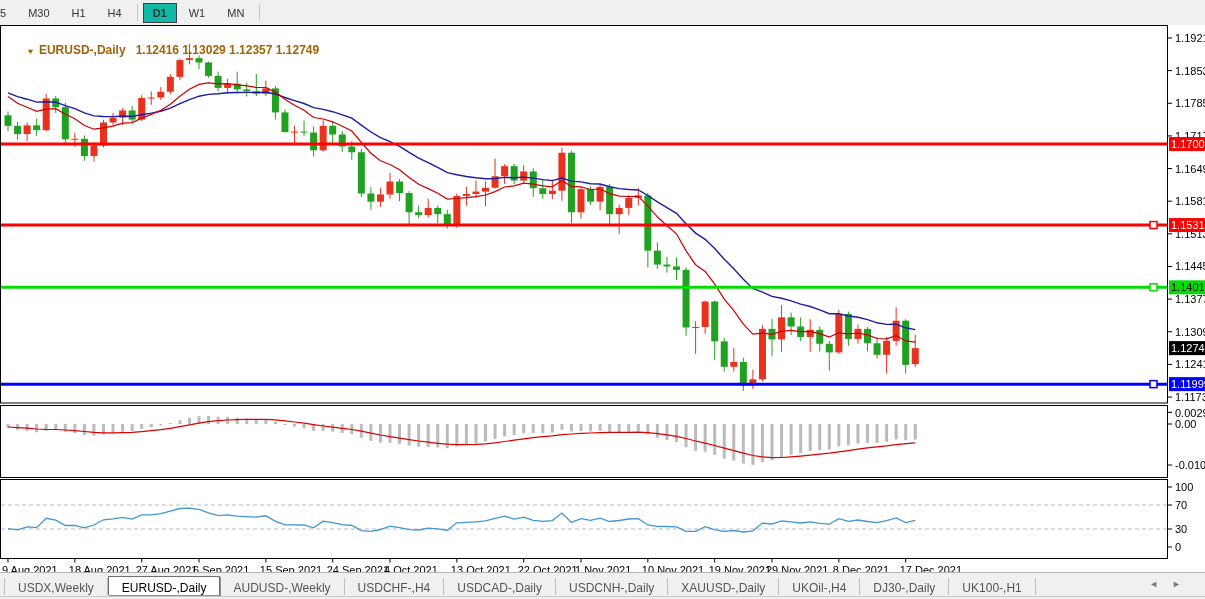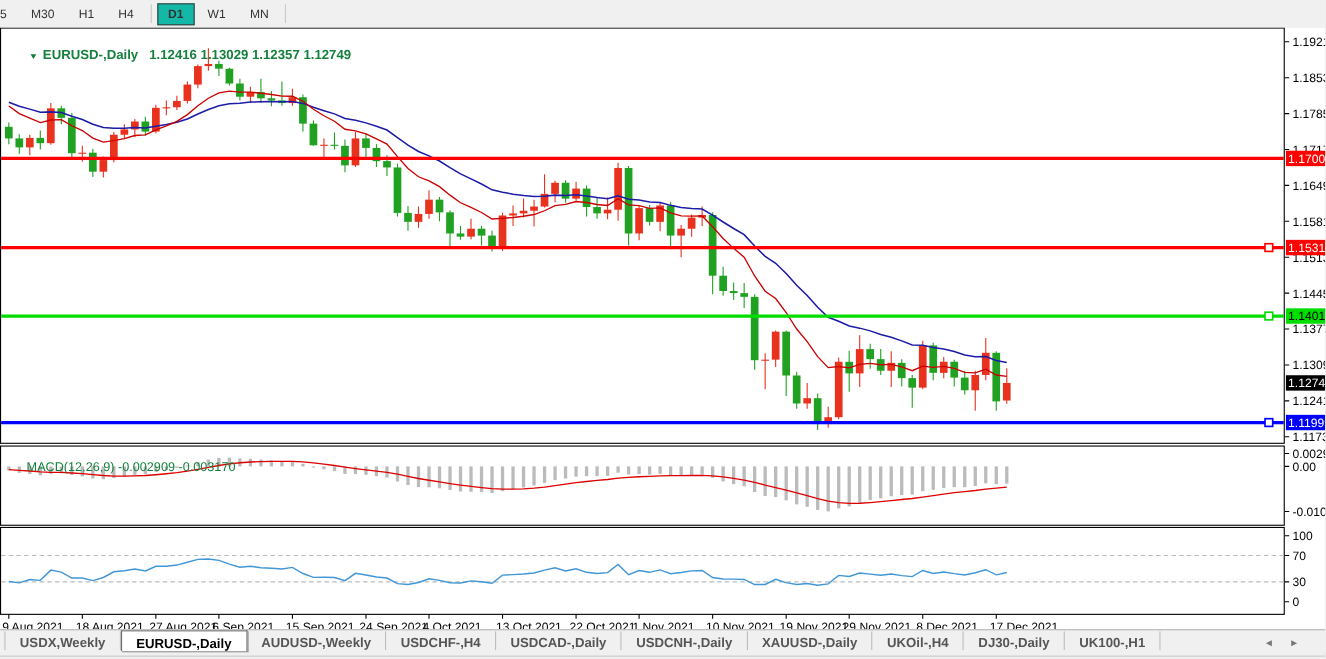--- a/index.html
+++ b/index.html
@@ -9,31 +9,31 @@
   .toolbar{position:absolute;left:0;top:0;width:1205px;height:25px;background:#f0f0f0;
            border-bottom:1px solid #d8d8d8;display:flex;align-items:center;overflow:hidden;}
   .tf-btn{font-size:11px;color:#333;padding:3px 9px;margin:0 1px;border:1px solid transparent;
           cursor:default;white-space:nowrap;}
   .tf-btn.clipped{margin-left:-10px;}
   .tf-btn.active{background:#14b8a6;border:1px solid #404040;font-weight:bold;}
   .tf-sep{width:1px;height:17px;background:#c8c8c8;margin:0 4px;}
   
   .chart-window{position:absolute;left:0;top:25px;width:1205px;height:547px;background:#ffffff;}
   .chart-window svg{position:absolute;left:0;top:0;}
-  .overlay-label{position:absolute;font-size:12px;color:#15803d;white-space:pre;z-index:3;}
+  .overlay-label{position:absolute;font-size:12px;color:#a16207;white-space:pre;z-index:3;}
   .chart-title{left:6px;top:4px;font-weight:600;}
   .chart-title .vals{font-weight:600;margin-left:10px;}
   .dd-icon{font-size:9px;margin-right:4px;display:inline-block;transform:scaleY(.85);}
   .ind-title{font-size:11.5px;font-weight:400;}
   .macd-title{left:5px;top:382px;}
   .rsi-title{left:5px;top:456px;}
   
   .tabbar{position:absolute;left:0;top:572px;width:1205px;height:27px;background:#f0f0f0;
           border-top:1px solid #b5b5b5;}
-  .tabs{position:absolute;left:4px;top:1px;height:21px;display:flex;align-items:flex-start;font-weight:bold;}
+  .tabs{position:absolute;left:4px;top:1px;height:21px;display:flex;align-items:flex-end;}
   .tab{font-size:12px;color:#555;padding:3px 13px 0 13px;border-right:1px solid #bdbdbd;
        white-space:nowrap;cursor:default;}
   .tab:first-child{border-left:1px solid #bdbdbd;}
   .tab.active{background:#ffffff;color:#000;border:1px solid #707070;border-bottom:none;
               margin-top:-1px;padding-top:4px;box-shadow:1px 1px 0 #909090;}
   .tab-strip{position:absolute;left:0;top:23px;width:1205px;height:1px;background:#c9c9c9;}
   .tab-arrows{position:absolute;right:10px;top:6px;font-size:9px;color:#777;letter-spacing:14px;}
   .tab-arrows span{cursor:default;}
 </style>
 </head>
@@ -436,23 +436,20 @@
         <rect x="1169" y="352.1279999999995" width="36" height="14" fill="#0000FF"></rect>
         <text x="1171" y="363.1279999999995" font-size="11" fill="#FFFFFF">1.11999</text>
         <rect x="1169" y="316.1279999999992" width="36" height="14" fill="#000000"></rect>
         <text x="1171" y="327.1279999999992" font-size="11" fill="#FFFFFF">1.12749</text>
       </svg>
 
     <div class="overlay-label chart-title">
       <span class="dd-icon">▼</span><span>EURUSD-,Daily</span><span class="vals"><span>1.12416</span> <span>1.13029</span> <span>1.12357</span> <span>1.12749</span></span>
     </div>
 
-    <div class="overlay-label ind-title macd-title">
-      <span>MACD(12,26,9)</span> <span>-0.002909 -0.003170</span>
-    </div>
 
   </div>
 
   <div class="tabbar">
     <div class="tabs" id="tabs">
         <div class="tab">USDX,Weekly</div>
         <div class="tab active">EURUSD-,Daily</div>
         <div class="tab">AUDUSD-,Weekly</div>
         <div class="tab">USDCHF-,H4</div>
         <div class="tab">USDCAD-,Daily</div>

